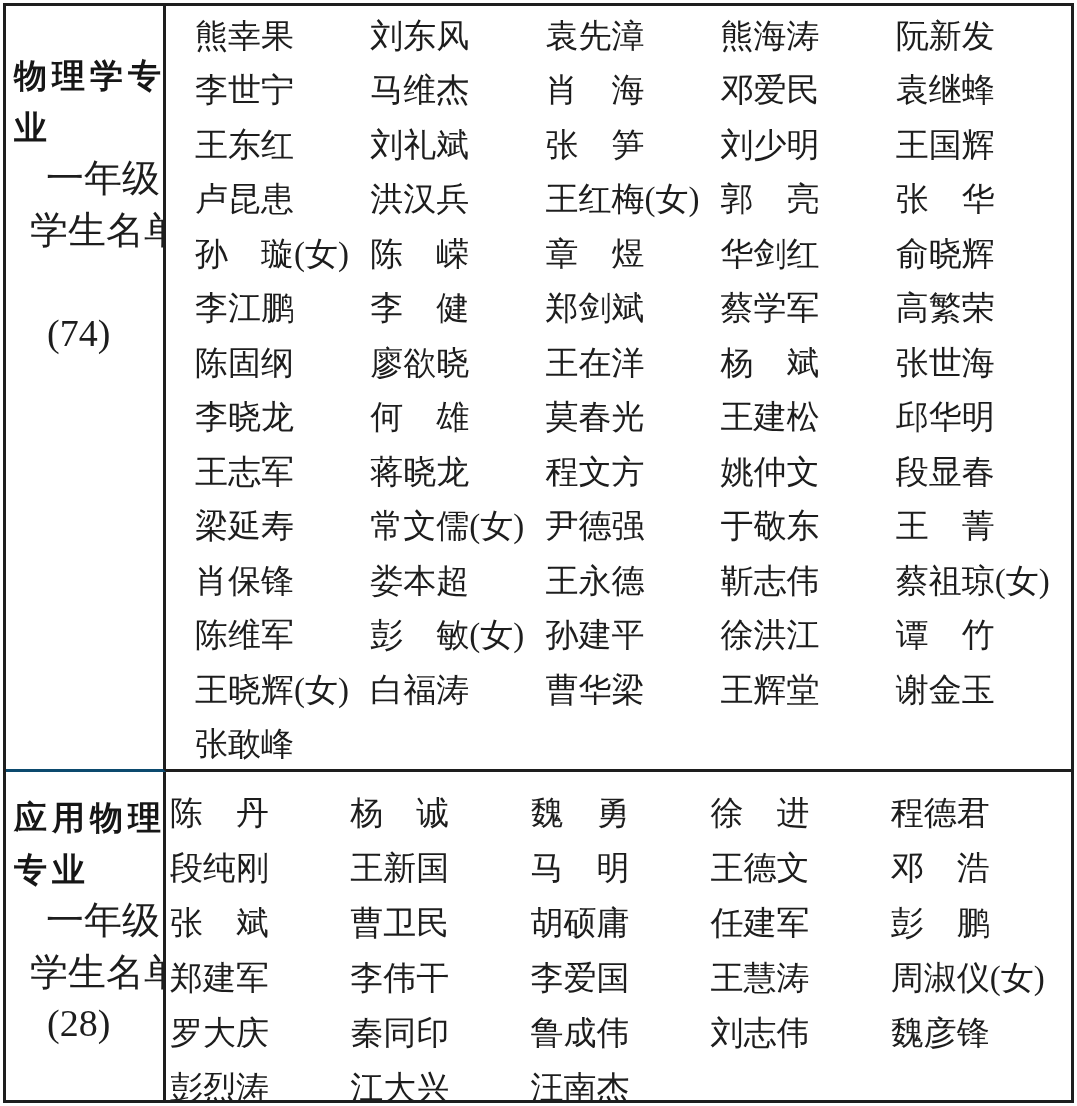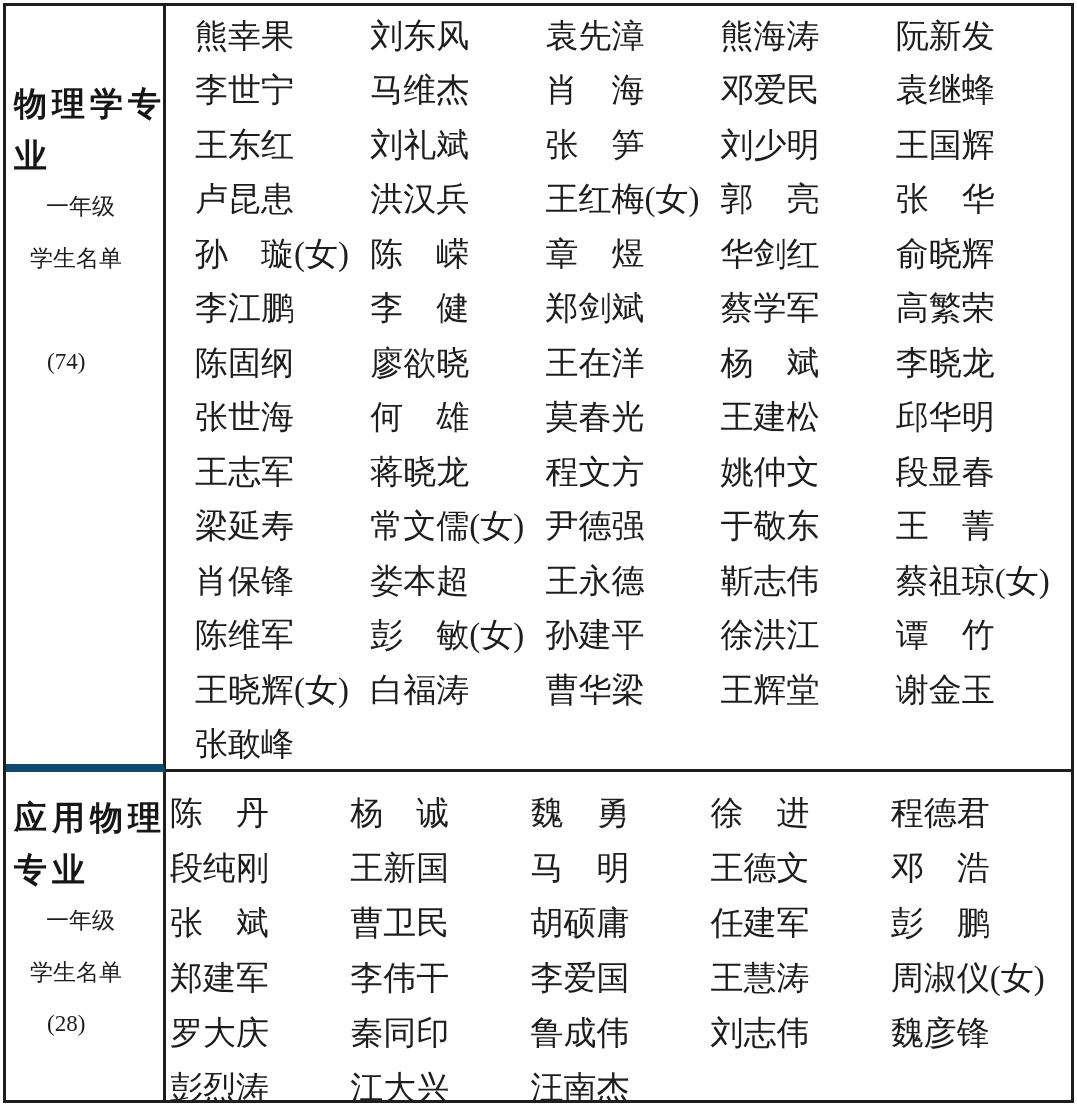--- a/index.html
+++ b/index.html
@@ -24,34 +24,34 @@
     grid-template-rows: 766px 1fr;
     box-sizing: border-box;
     background: #ffffff;
   }
   .hdr {
     box-sizing: border-box;
     border-right: 3px solid #1e1e1e;
     padding-left: 8px;
     overflow: hidden;
   }
-  .hdr.sec1 { border-bottom: 8px solid #0c4a6e; padding-top: 72px; }
+  .hdr.sec1 { border-bottom: 3px solid #0c4a6e; padding-top: 44px; }
   .hdr.sec2 { padding-top: 20px; }
   .names {
     box-sizing: border-box;
     display: grid;
     grid-template-columns: repeat(5, 1fr);
     padding-left: 4px;
     overflow: hidden;
   }
   .names.sec1 { border-bottom: 3px solid #1e1e1e; grid-auto-rows: 54.5px; padding-top: 3px; padding-left: 29px; }
   .names.sec2 { grid-auto-rows: 55px; padding-top: 14px; }
   .hdr .line {
     line-height: 51.5px;
-    font-size: 23px;
+    font-size: 38px;
     white-space: nowrap;
   }
   .hdr .line.bold {
     font-family: "Liberation Sans", "DejaVu Sans", sans-serif;
     font-weight: 700;
     font-size: 33px;
     letter-spacing: 5px;
     color: #161616;
   }
   .hdr .line.grade { margin-left: 32px; }
@@ -110,22 +110,22 @@
         <div class="name">俞晓辉</div>
         <div class="name">李江鹏</div>
         <div class="name">李　健</div>
         <div class="name">郑剑斌</div>
         <div class="name">蔡学军</div>
         <div class="name">高繁荣</div>
         <div class="name">陈固纲</div>
         <div class="name">廖欲晓</div>
         <div class="name">王在洋</div>
         <div class="name">杨　斌</div>
+        <div class="name">张世海</div>
         <div class="name">李晓龙</div>
-        <div class="name">张世海</div>
         <div class="name">何　雄</div>
         <div class="name">莫春光</div>
         <div class="name">王建松</div>
         <div class="name">邱华明</div>
         <div class="name">王志军</div>
         <div class="name">蒋晓龙</div>
         <div class="name">程文方</div>
         <div class="name">姚仲文</div>
         <div class="name">段显春</div>
         <div class="name">梁延寿</div>

